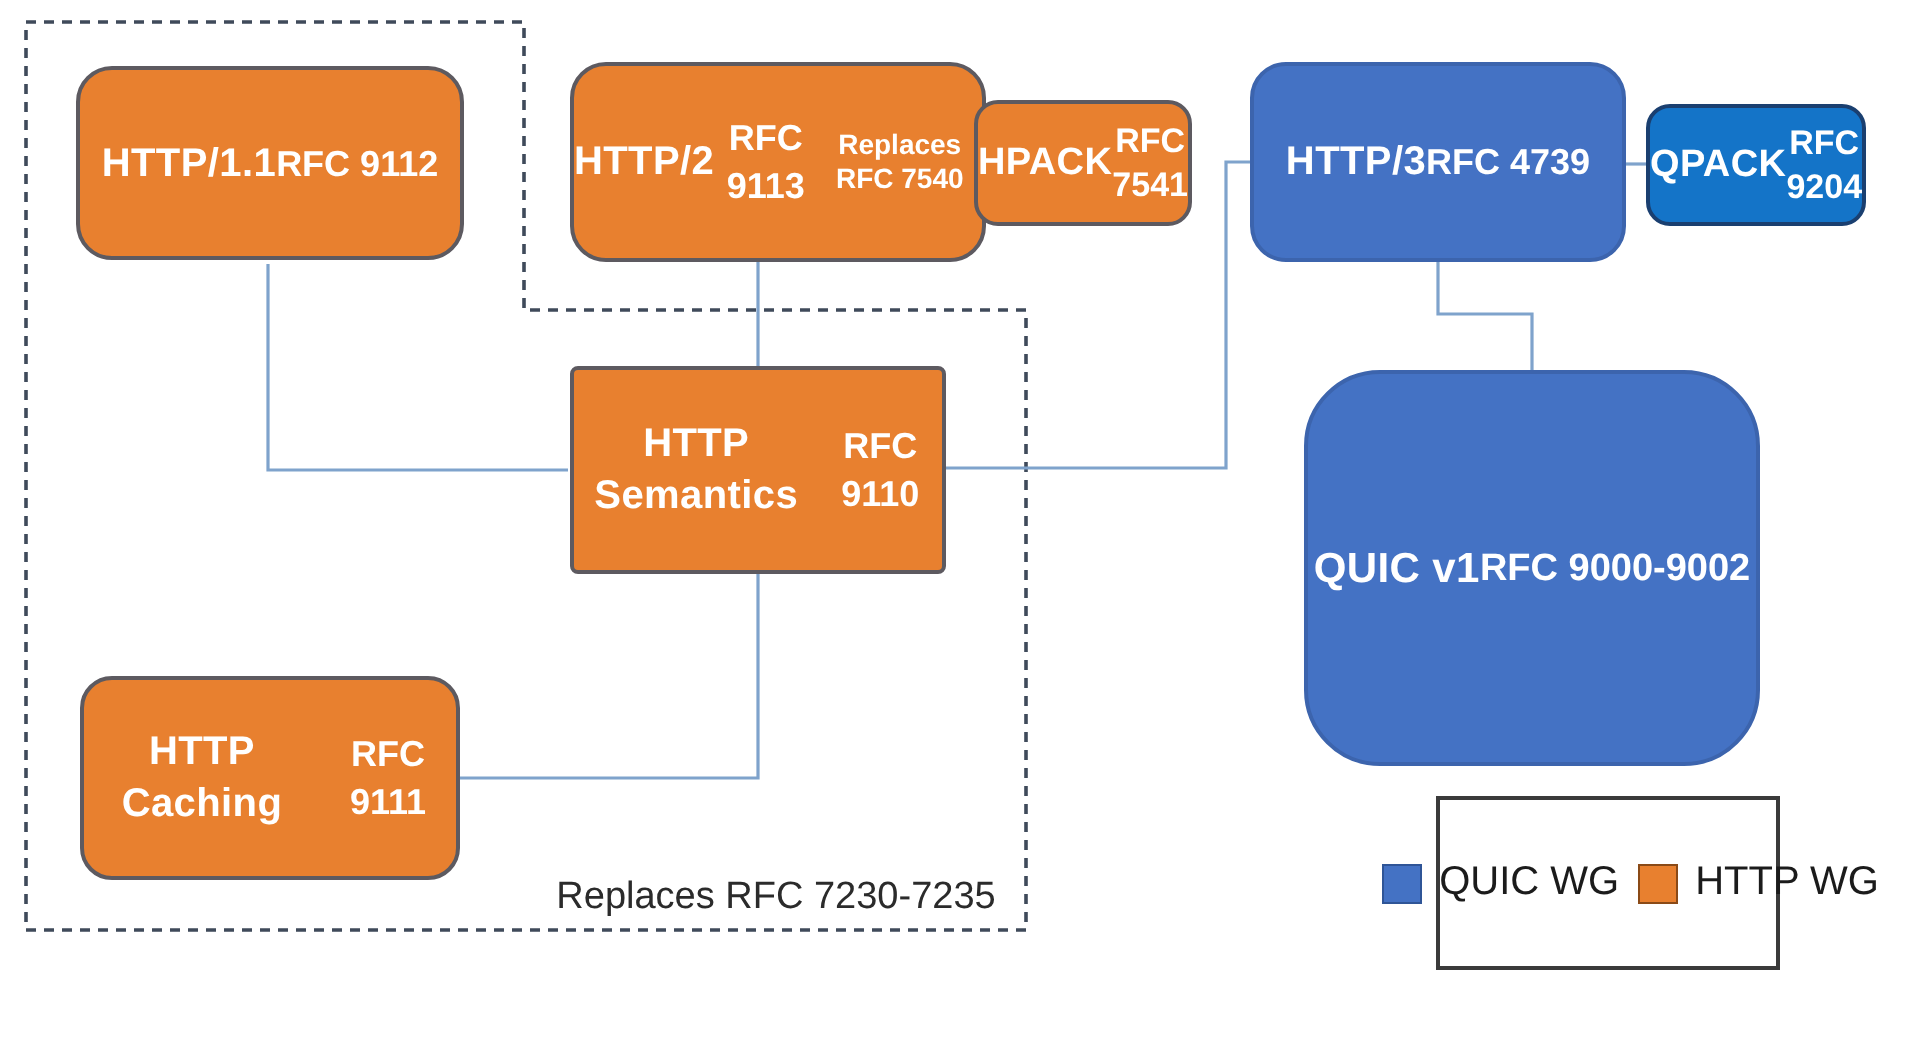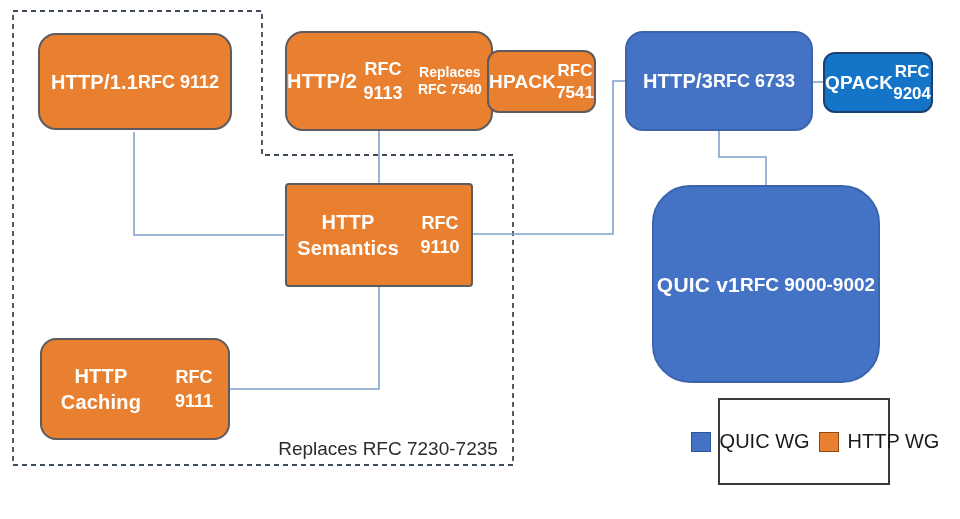--- a/index.html
+++ b/index.html
@@ -145,21 +145,21 @@
     <div class="note">Replaces RFC 7540</div>
   </div>
 
   <div class="node orange small" id="node-hpack">
     <div class="title">HPACK</div>
     <div class="subtitle">RFC 7541</div>
   </div>
 
   <div class="node blue" id="node-http3">
     <div class="title">HTTP/3</div>
-    <div class="subtitle">RFC 6733</div>
+    <div class="subtitle">RFC 4739</div>
   </div>
 
   <div class="node brightblue small" id="node-qpack">
     <div class="title">QPACK</div>
     <div class="subtitle">RFC 9204</div>
   </div>
 
   <div class="node orange" id="node-semantics">
     <div class="title">HTTP Semantics</div>
     <div class="subtitle">RFC 9110</div>

